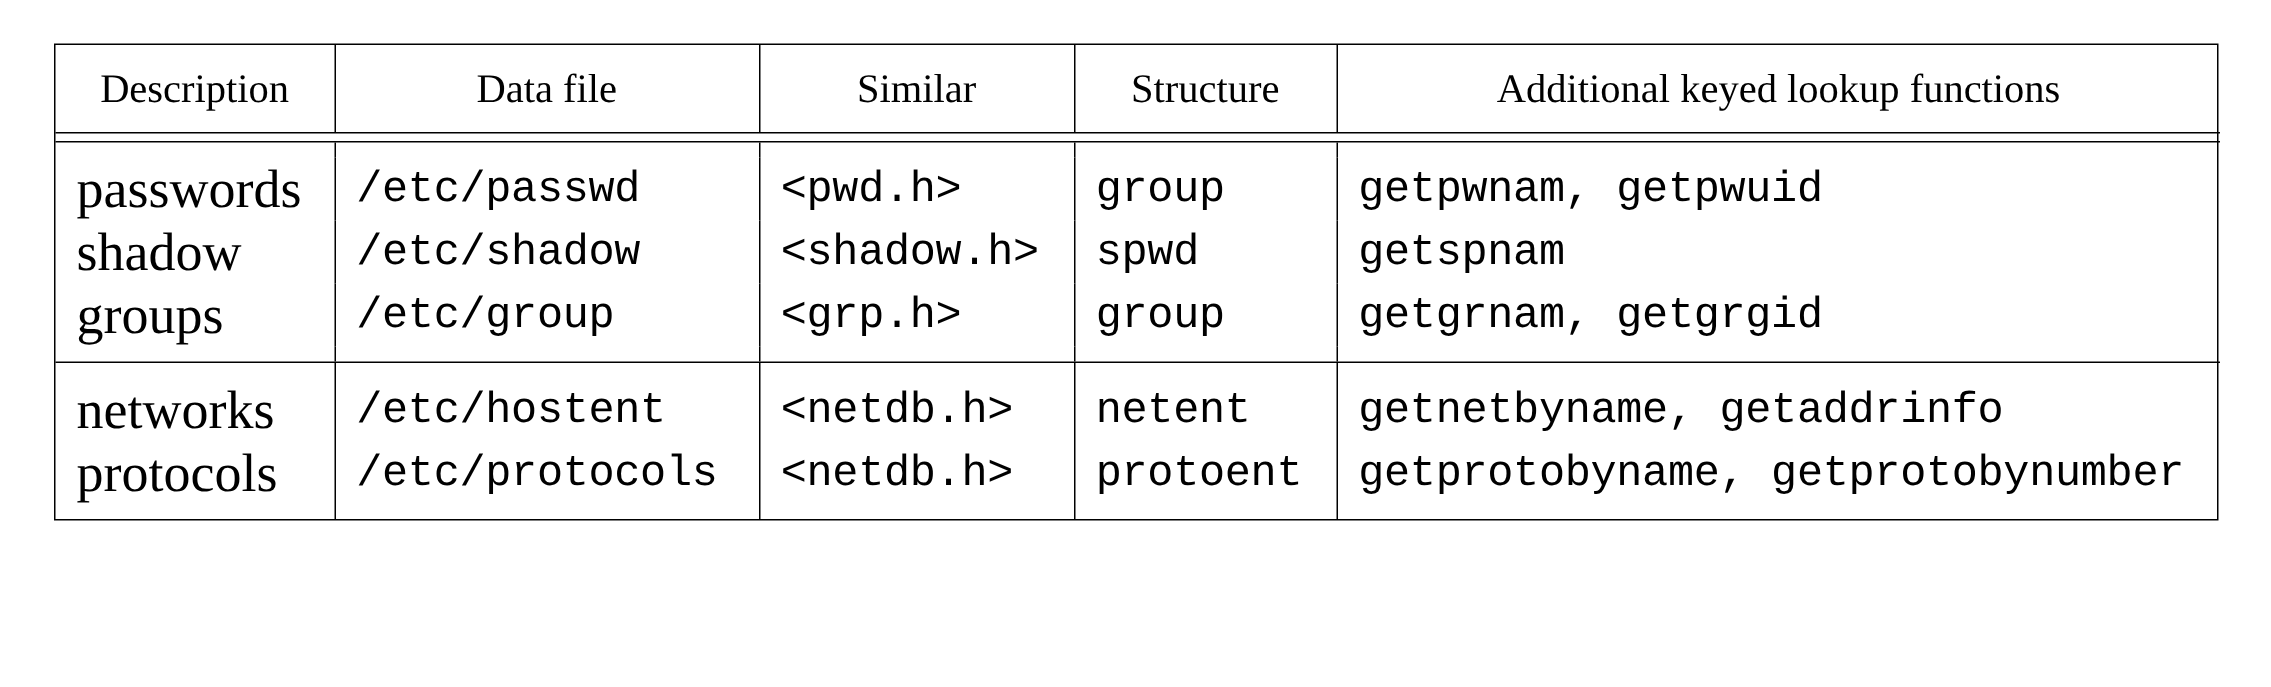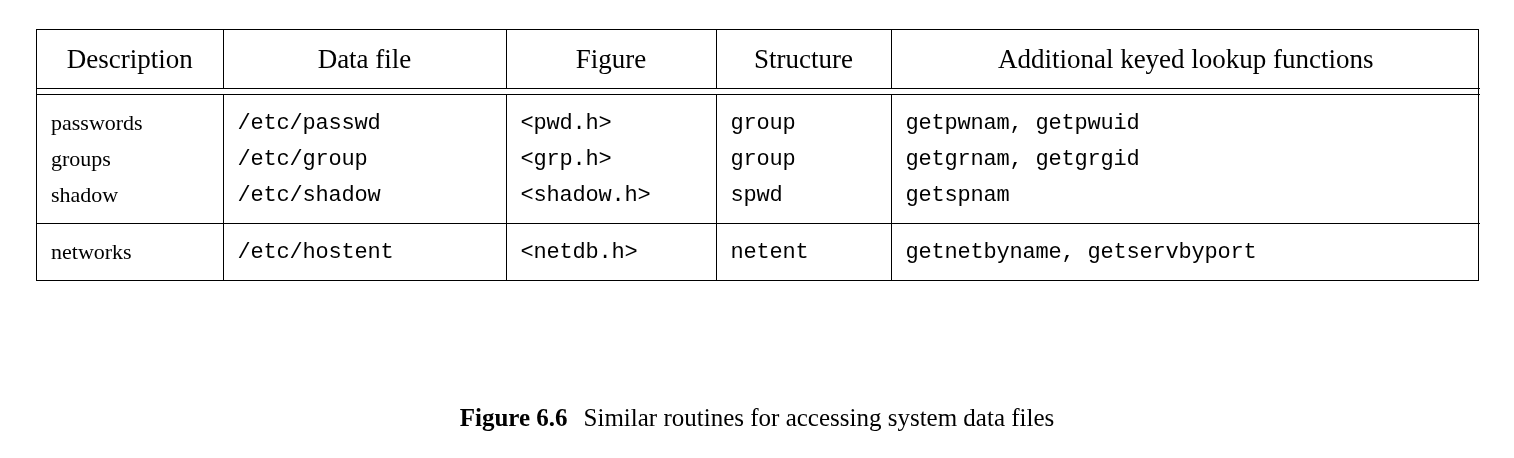--- a/index.html
+++ b/index.html
@@ -94,25 +94,25 @@
   
   .body-cell {
     height: 36px;
     white-space: nowrap;
     vertical-align: middle;
   }
   .pad-left { padding-left: 14px !important; }
 
   .serif-txt {
     font-family: "Liberation Serif", serif;
-    font-size: 22px;
+    font-size: 36px;
   }
   .mono-txt {
     font-family: "Liberation Mono", monospace;
-    font-size: 22px;
+    font-size: 29px;
     letter-spacing: -0.2px;
   }
 
   
   .grp-pad-top  { height: 10px; }
   .grp-pad-bot  { height: 10px; }
   .spacer-row td { padding: 0; font-size: 0; line-height: 0; }
 
   
   .caption {
@@ -145,21 +145,21 @@
           <col class="c-file">
           <col class="c-head">
           <col class="c-struct">
           <col class="c-funcs">
       </colgroup>
 
       <thead>
         <tr>
           <th class="hdr-cell">Description</th>
           <th class="hdr-cell vrule">Data file</th>
-          <th class="hdr-cell vrule">Figure</th>
+          <th class="hdr-cell vrule">Similar</th>
           <th class="hdr-cell vrule">Structure</th>
           <th class="hdr-cell vrule">Additional keyed lookup functions</th>
         </tr>
       </thead>
 
       <tbody>
 
         <tr class="dbl-rule-row">
           <td colspan="5">
               <div class="dbl-rule"></div>
@@ -175,33 +175,33 @@
         </tr>
 
         <tr>
           <td class="body-cell pad-left serif-txt">passwords</td>
           <td class="body-cell vrule pad-left mono-txt">/etc/passwd</td>
           <td class="body-cell vrule pad-left mono-txt">&lt;pwd.h&gt;</td>
           <td class="body-cell vrule pad-left mono-txt">group</td>
           <td class="body-cell vrule pad-left mono-txt">getpwnam, getpwuid</td>
         </tr>
         <tr>
+          <td class="body-cell pad-left serif-txt">shadow</td>
+          <td class="body-cell vrule pad-left mono-txt">/etc/shadow</td>
+          <td class="body-cell vrule pad-left mono-txt">&lt;shadow.h&gt;</td>
+          <td class="body-cell vrule pad-left mono-txt">spwd</td>
+          <td class="body-cell vrule pad-left mono-txt">getspnam</td>
+        </tr>
+        <tr>
           <td class="body-cell pad-left serif-txt">groups</td>
           <td class="body-cell vrule pad-left mono-txt">/etc/group</td>
           <td class="body-cell vrule pad-left mono-txt">&lt;grp.h&gt;</td>
           <td class="body-cell vrule pad-left mono-txt">group</td>
           <td class="body-cell vrule pad-left mono-txt">getgrnam, getgrgid</td>
         </tr>
-        <tr>
-          <td class="body-cell pad-left serif-txt">shadow</td>
-          <td class="body-cell vrule pad-left mono-txt">/etc/shadow</td>
-          <td class="body-cell vrule pad-left mono-txt">&lt;shadow.h&gt;</td>
-          <td class="body-cell vrule pad-left mono-txt">spwd</td>
-          <td class="body-cell vrule pad-left mono-txt">getspnam</td>
-        </tr>
 
         <tr class="spacer-row">
           <td class="grp-pad-bot"></td>
           <td class="grp-pad-bot vrule"></td>
           <td class="grp-pad-bot vrule"></td>
           <td class="grp-pad-bot vrule"></td>
           <td class="grp-pad-bot vrule"></td>
         </tr>
 
         <tr class="sgl-rule-row">
@@ -216,32 +216,36 @@
           <td class="grp-pad-top vrule"></td>
           <td class="grp-pad-top vrule"></td>
           <td class="grp-pad-top vrule"></td>
         </tr>
 
         <tr>
           <td class="body-cell pad-left serif-txt">networks</td>
           <td class="body-cell vrule pad-left mono-txt">/etc/hostent</td>
           <td class="body-cell vrule pad-left mono-txt">&lt;netdb.h&gt;</td>
           <td class="body-cell vrule pad-left mono-txt">netent</td>
-          <td class="body-cell vrule pad-left mono-txt">getnetbyname, getservbyport</td>
+          <td class="body-cell vrule pad-left mono-txt">getnetbyname, getaddrinfo</td>
+        </tr>
+        <tr>
+          <td class="body-cell pad-left serif-txt">protocols</td>
+          <td class="body-cell vrule pad-left mono-txt">/etc/protocols</td>
+          <td class="body-cell vrule pad-left mono-txt">&lt;netdb.h&gt;</td>
+          <td class="body-cell vrule pad-left mono-txt">protoent</td>
+          <td class="body-cell vrule pad-left mono-txt">getprotobyname, getprotobynumber</td>
         </tr>
 
         <tr class="spacer-row">
           <td class="grp-pad-bot"></td>
           <td class="grp-pad-bot vrule"></td>
           <td class="grp-pad-bot vrule"></td>
           <td class="grp-pad-bot vrule"></td>
           <td class="grp-pad-bot vrule"></td>
         </tr>
 
       </tbody>
     </table>
   </div>
 
-  <div class="caption">
-    <span class="cap-label">Figure 6.6</span><span class="cap-gap"></span><span class="cap-body">Similar routines for accessing system data files</span>
-  </div>
 
 </div>
 
 </body></html>

